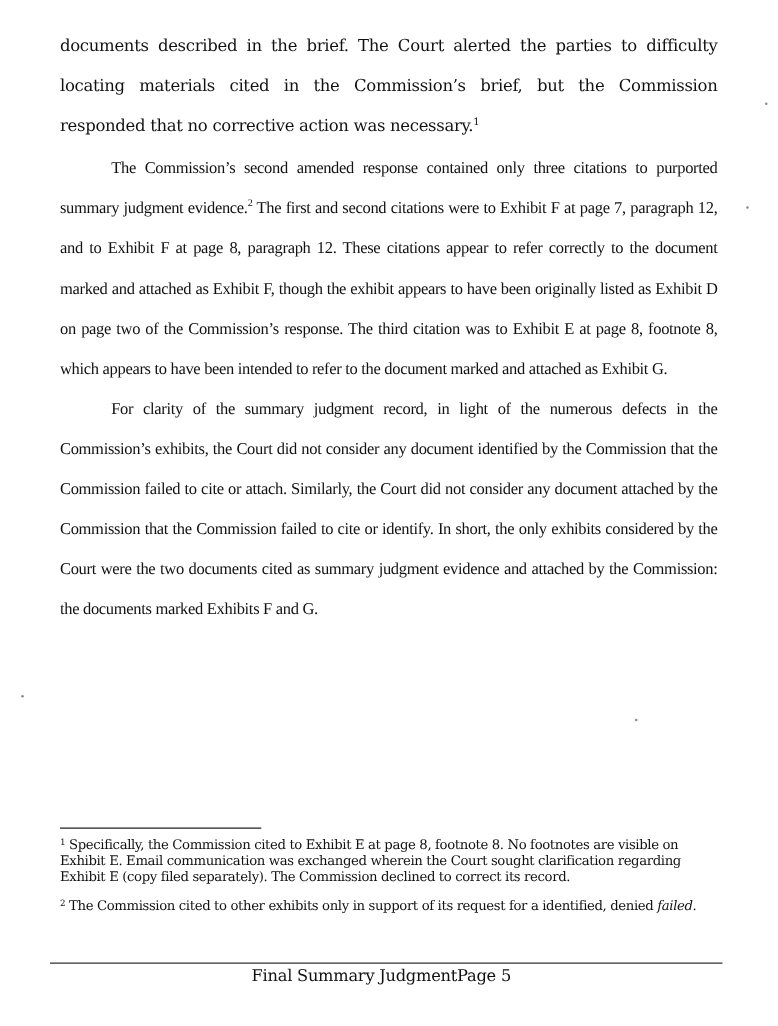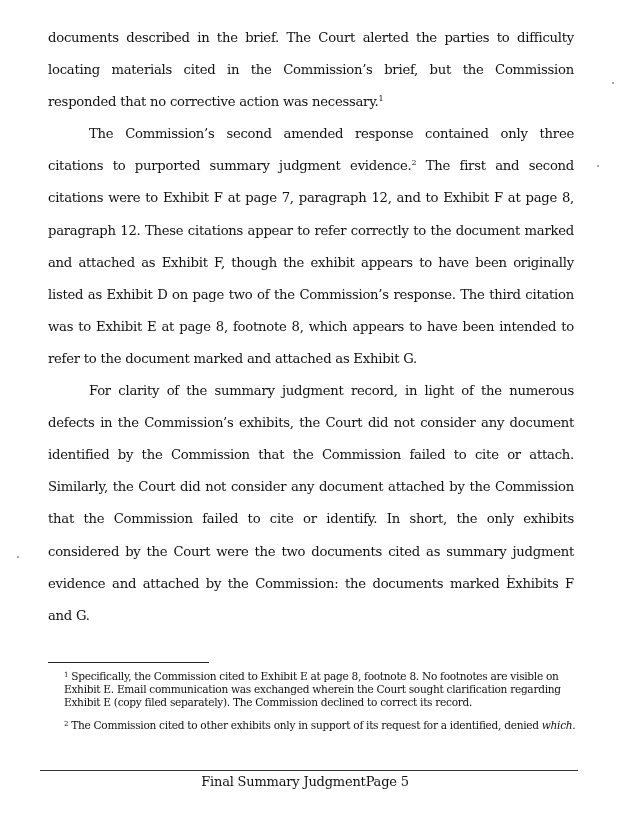--- a/index.html
+++ b/index.html
@@ -2,26 +2,26 @@
 <html><head>
   <meta charset="utf-8">
   <style>
     html, body { margin: 0; padding: 0; background: #ffffff; }
     body { width: 622px; height: 821px; position: relative; overflow: hidden;
       font-family: "DejaVu Serif", "Liberation Serif", serif; color: #111; }
     .page { position: absolute; left: 0; top: 0; width: 622px; height: 821px; background: #fff; }
     .body-text { position: absolute; left: 48px; top: 22px; width: 526px;
       font-size: 13.2px; line-height: 32.1px; text-align: justify; letter-spacing: -0.25px; }
     .para { margin: 0; }
-    .para.indent { text-indent: 41px; }
+    .para.indent { text-indent: 41px; font-family: Liberation Serif, serif; }
     sup { font-size: 8px; line-height: 0; vertical-align: 5px; }
     .fn-rule { position: absolute; left: 48px; top: 662px; width: 161px; height: 0; border-top: 1.3px solid #222; }
     .footnotes { position: absolute; left: 48px; top: 670px; width: 528px;
       font-size: 10.6px; line-height: 13px; letter-spacing: -0.3px; }
-    .footnote { margin: 0 0 10px 16px; }
+    .footnote { margin: 0 0 10px 0; }
     .footnote sup { font-size: 7px; vertical-align: 3px; }
     .footnote em { font-style: italic; }
     .footer-rule { position: absolute; left: 40px; top: 770px; width: 538px; height: 0; border-top: 1.2px solid #333; }
     .footer { position: absolute; left: 40px; top: 773px; width: 530px; height: 18px;
       font-size: 13px; line-height: 18px; display: flex; justify-content: center; letter-spacing: -0.2px; }
     .speck { position: absolute; width: 2px; height: 2px; background: #888; border-radius: 1px; }
   </style>
 </head>
 <body>
 
@@ -30,21 +30,21 @@
   <div class="body-text">
     <p class="para"><span>documents described in the brief. The Court alerted the parties to difficulty locating materials cited in the Commission’s brief, but the Commission responded that no corrective action was necessary.</span><sup>1</sup></p>
     <p class="para indent"><span>The Commission’s second amended response contained only three citations to purported summary judgment evidence.</span><sup>2</sup><span> The first and second citations were to Exhibit F at page 7, paragraph 12, and to Exhibit F at page 8, paragraph 12. These citations appear to refer correctly to the document marked and attached as Exhibit F, though the exhibit appears to have been originally listed as Exhibit D on page two of the Commission’s response. The third citation was to Exhibit E at page 8, footnote 8, which appears to have been intended to refer to the document marked and attached as Exhibit G.</span></p>
     <p class="para indent"><span>For clarity of the summary judgment record, in light of the numerous defects in the Commission’s exhibits, the Court did not consider any document identified by the Commission that the Commission failed to cite or attach. Similarly, the Court did not consider any document attached by the Commission that the Commission failed to cite or identify. In short, the only exhibits considered by the Court were the two documents cited as summary judgment evidence and attached by the Commission: the documents marked Exhibits F and G.</span></p>
   </div>
 
   <div class="fn-rule"></div>
 
   <div class="footnotes">
     <p class="footnote"><sup>1</sup> <span>Specifically, the Commission cited to Exhibit E at page 8, footnote 8. No footnotes are visible on Exhibit E. Email communication was exchanged wherein the Court sought clarification regarding Exhibit E (copy filed separately). The Commission declined to correct its record.</span></p>
-    <p class="footnote"><sup>2</sup> <span>The Commission cited to other exhibits only in support of its request for a identified, denied </span><em>which.</em></p>
+    <p class="footnote"><sup>2</sup> <span>The Commission cited to other exhibits only in support of its request for a identified, denied </span><em>failed.</em></p>
   </div>
 
   <div class="footer-rule"></div>
   <div class="footer">
     <span>Final Summary Judgment</span>
     <span>Page 5</span>
   </div>
 
   <div class="speck" style="left:612px;top:82px;"></div>
   <div class="speck" style="left:597px;top:165px;"></div>

